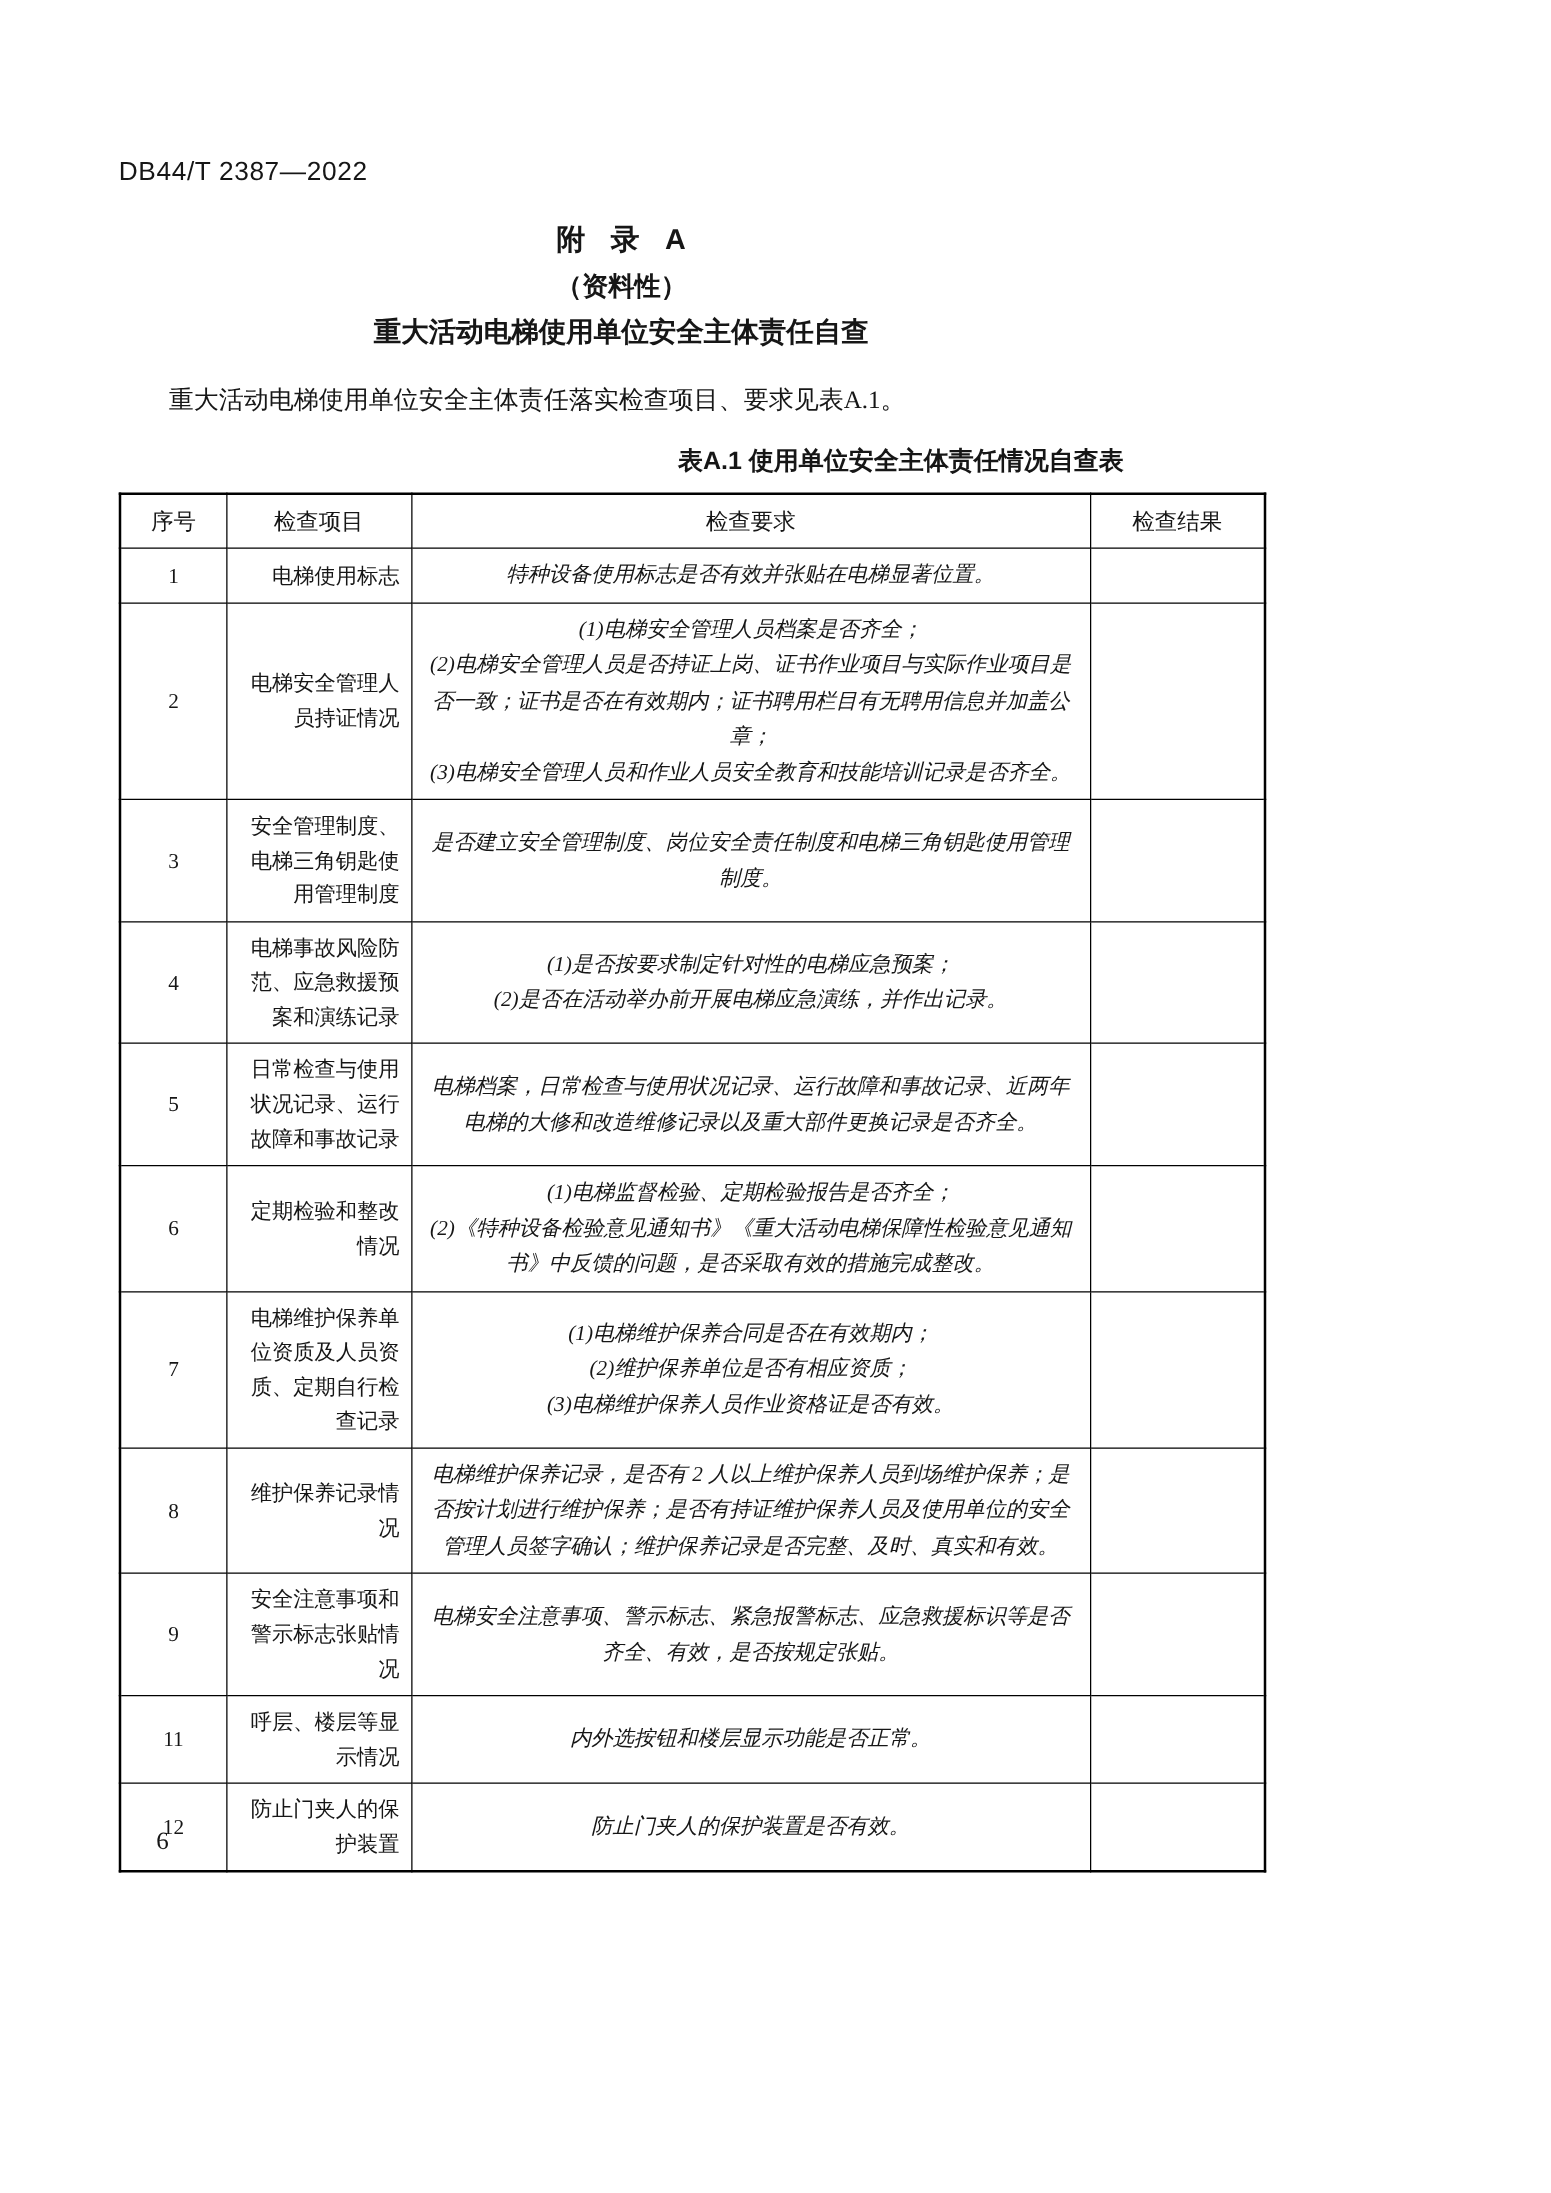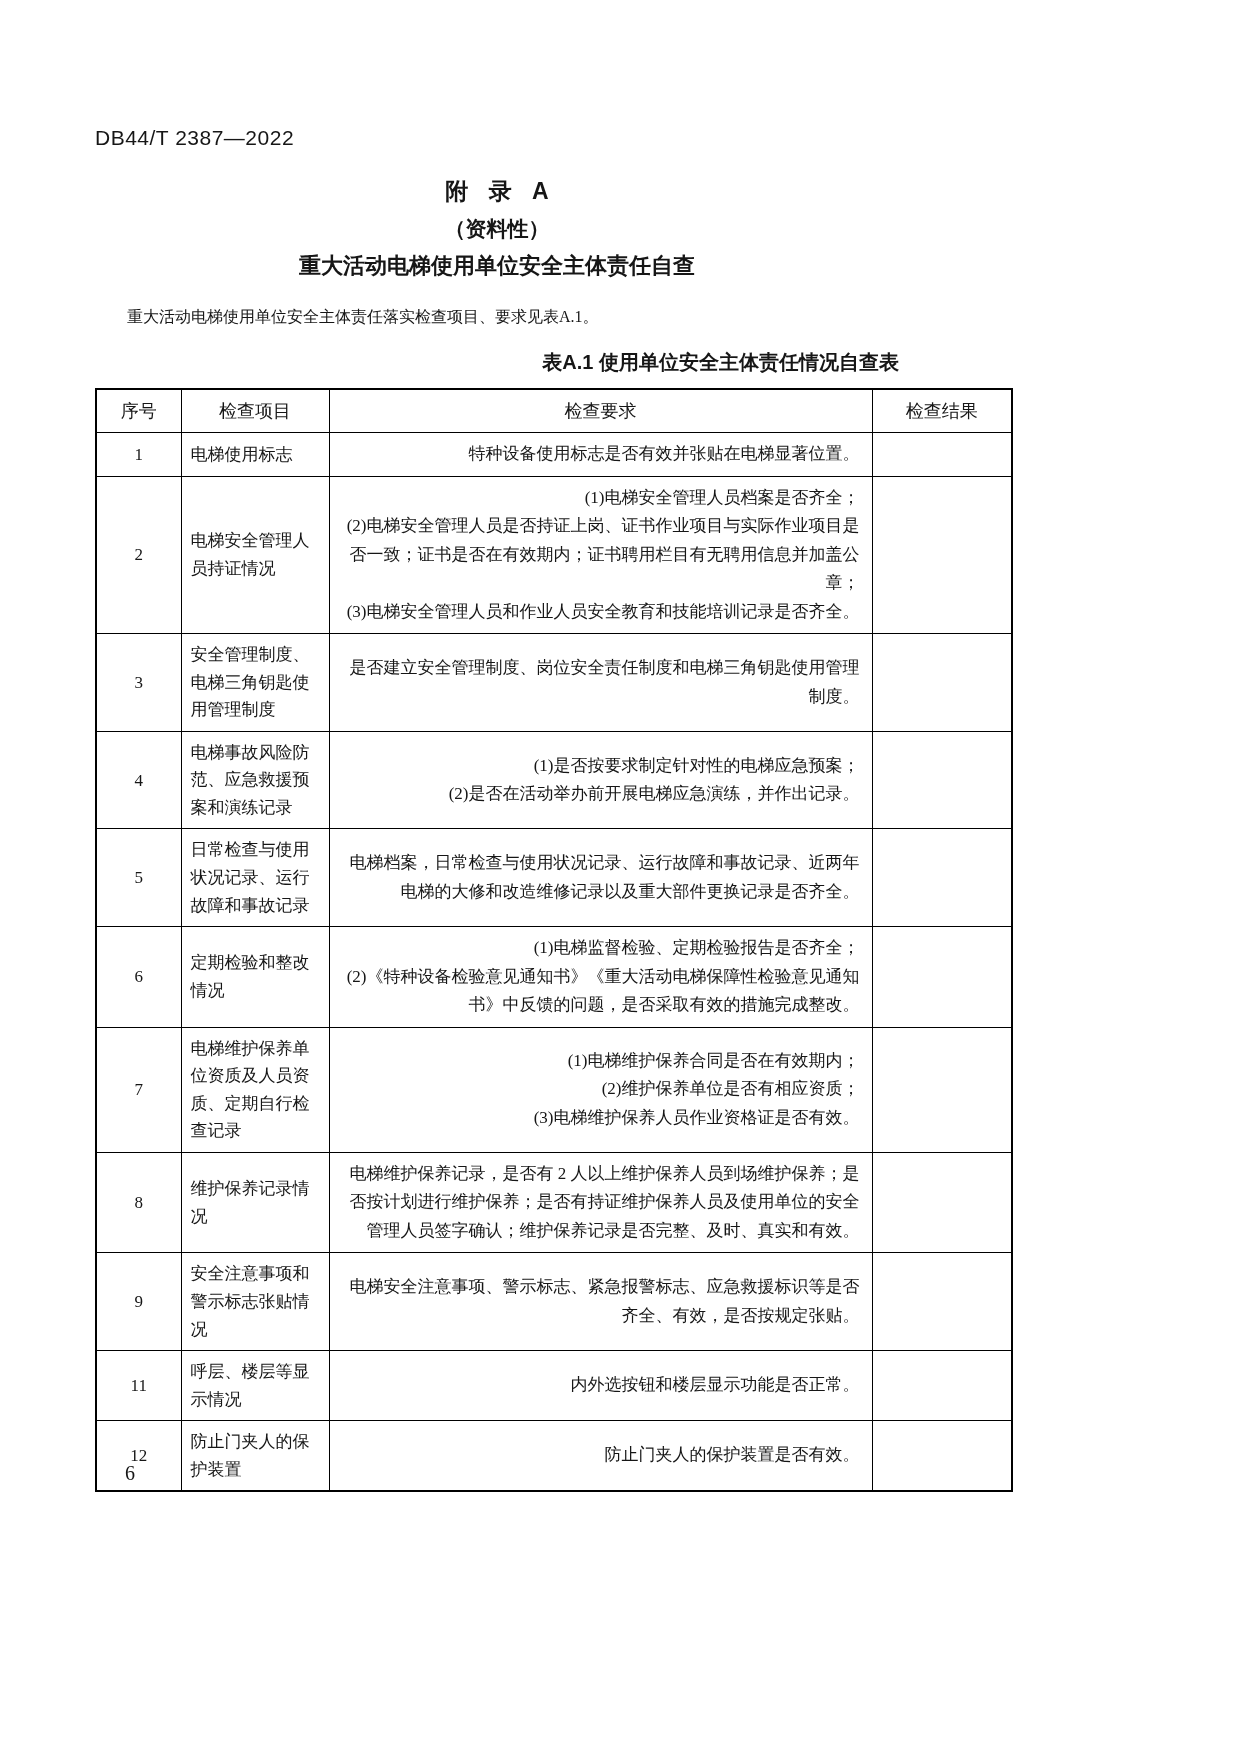--- a/index.html
+++ b/index.html
@@ -46,21 +46,21 @@
   }
   .appendix-heading {
     margin-top: 8px;
     text-align: center;
     font-size: 22px;
     font-weight: bold;
     font-family: "Liberation Sans", "DejaVu Sans", sans-serif;
   }
   .intro {
     margin-top: 24px;
-    font-size: 16px;
+    font-size: 20px;
     text-indent: 2em;
     line-height: 1.5;
   }
   .table-caption {
     margin-top: 20px;
     text-align: right;
     font-size: 20px;
     font-weight: bold;
     font-family: "Liberation Sans", "DejaVu Sans", sans-serif;
   }
@@ -86,29 +86,30 @@
   .col-no   { width: 85px; }
   .col-item { width: 148px; }
   .col-req  { width: 543px; }
   .col-res  { width: 140px; }
   td.cell-no {
     text-align: center;
     padding: 6px 4px;
     line-height: 1.6;
   }
   td.cell-item {
-    text-align: left;
+    text-align: right;
     padding: 7px 9px;
     line-height: 1.62;
   }
   td.cell-requirement {
-    text-align: right;
+    text-align: center;
     padding: 7px 12px;
     line-height: 1.68;
     white-space: pre-line;
+    font-style: italic;
   }
   td.cell-result {
     padding: 6px;
   }
   .page-footer {
     position: absolute;
     left: 125px;
     top: 1462px;
     font-size: 20px;
   }

